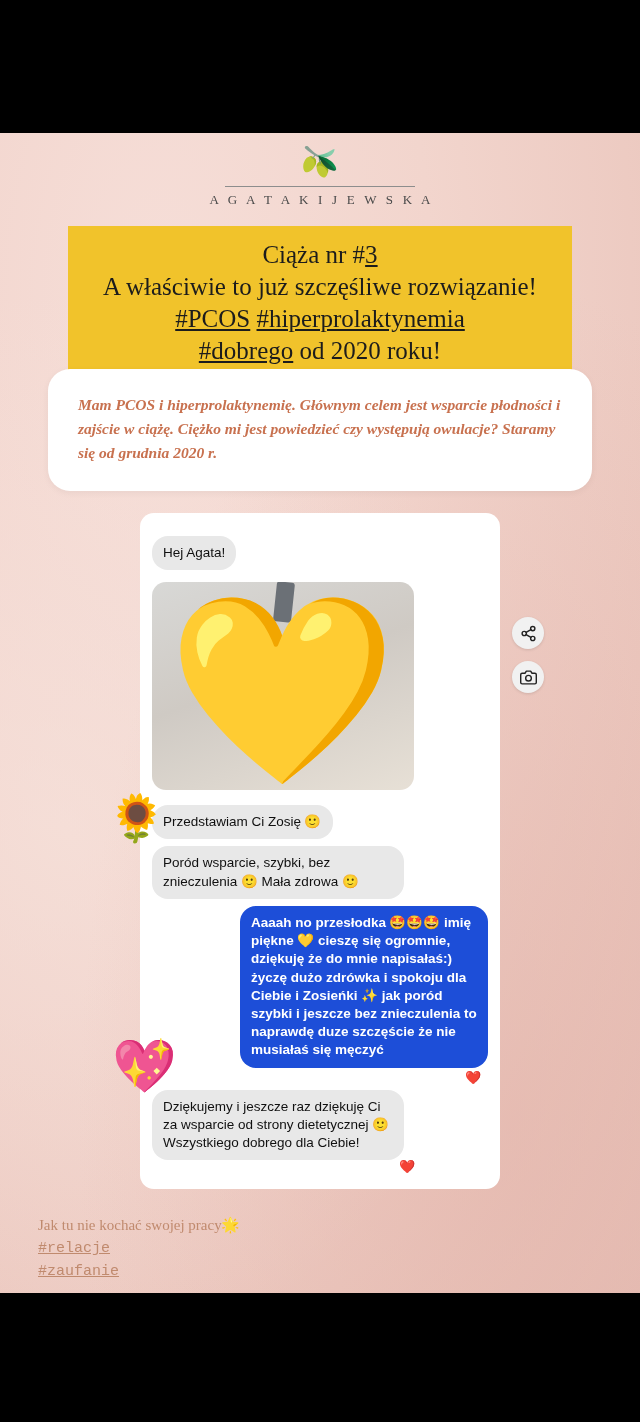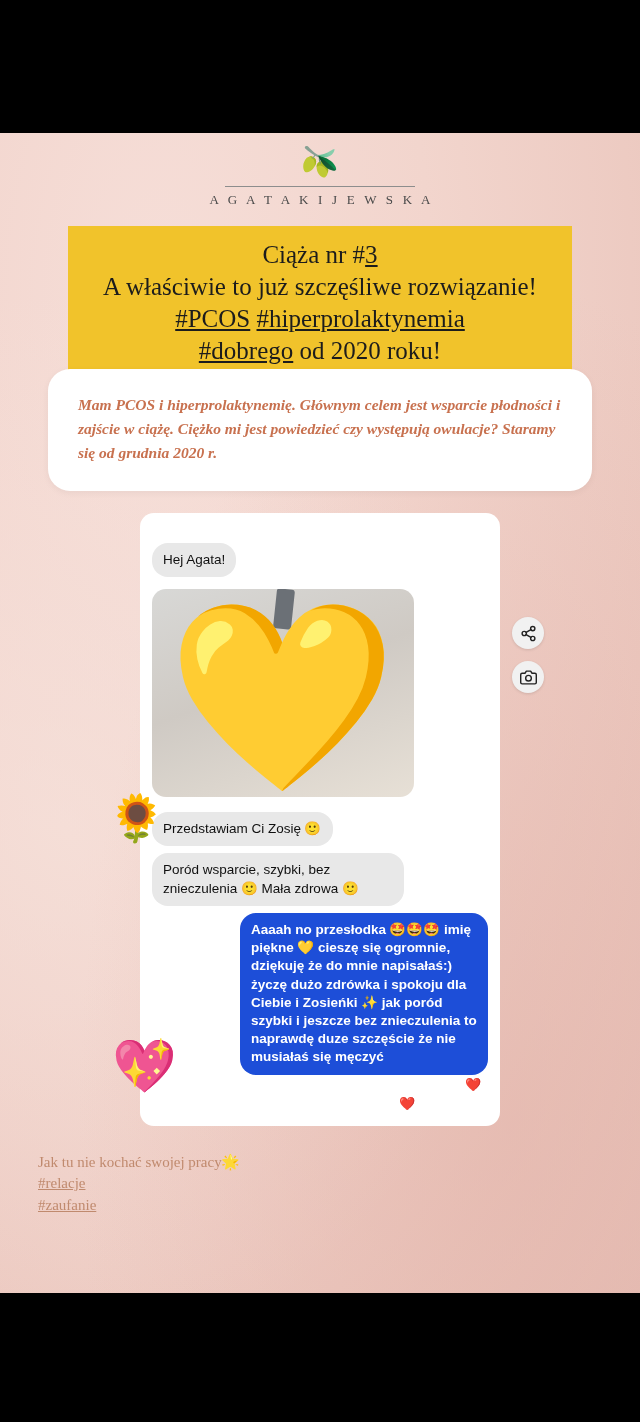--- a/index.html
+++ b/index.html
@@ -103,21 +103,21 @@
 
   
   .chat-wrap {
     margin: 22px auto 0;
     width: 360px;
     position: relative;
   }
   .chat {
     background: #fff;
     border-radius: 14px;
-    padding: 30px 12px 22px;
+    padding: 23px 12px 22px;
     position: relative;
   }
   .bubble {
     font-size: 13.5px;
     line-height: 1.35;
     border-radius: 16px;
     padding: 8px 11px;
     display: inline-block;
     max-width: 252px;
     word-wrap: break-word;
@@ -195,21 +195,21 @@
   .sticker-hearts { left: -28px; top: 527px; font-size: 52px; }
 
   
   .footer {
     margin: 26px 0 0 38px;
     font-family: "Liberation Serif", serif;
     font-size: 15px;
     color: #c08a6e;
     line-height: 1.45;
   }
-  .footer u { text-decoration: underline; }
+  .footer u { text-decoration: underline; font-family: Liberation Mono, monospace; }
 </style>
 </head>
 <body>
 
 <div class="screen">
   <div class="story">
 
     <div class="brand">
       <span class="olive">🫒</span>
       <div class="brand-rule"></div>
@@ -255,20 +255,21 @@
         <div class="row">
           <div class="bubble in">Poród wsparcie, szybki, bez znieczulenia 🙂 Mała zdrowa 🙂</div>
         </div>
 
         <div class="row right" style="position:relative; margin-bottom:22px;">
           <div class="bubble out">Aaaah no przesłodka 🤩🤩🤩 imię piękne 💛 cieszę się ogromnie, dziękuję że do mnie napisałaś:) życzę dużo zdrówka i spokoju dla Ciebie i Zosieńki ✨ jak poród szybki i jeszcze bez znieczulenia to naprawdę duze szczęście że nie musiałaś się męczyć</div>
           <span class="reaction" style="right:6px; bottom:-17px;">❤️</span>
         </div>
 
         <div class="row" style="position:relative;">
+          <div class="bubble in">Dziękujemy i jeszcze raz dziękuję Ci za wsparcie od strony dietetycznej 🙂 Wszystkiego dobrego dla Ciebie!</div>
           <span class="reaction" style="left:247px; bottom:-14px;">❤️</span>
         </div>
 
       </div>
 
       <div class="side-icons">
         <div class="side-icon">
           <svg width="17" height="17" viewBox="0 0 24 24" fill="none" stroke="#222" stroke-width="2" stroke-linecap="round" stroke-linejoin="round">
             <circle cx="18" cy="5" r="3"></circle>
             <circle cx="6" cy="12" r="3"></circle>

